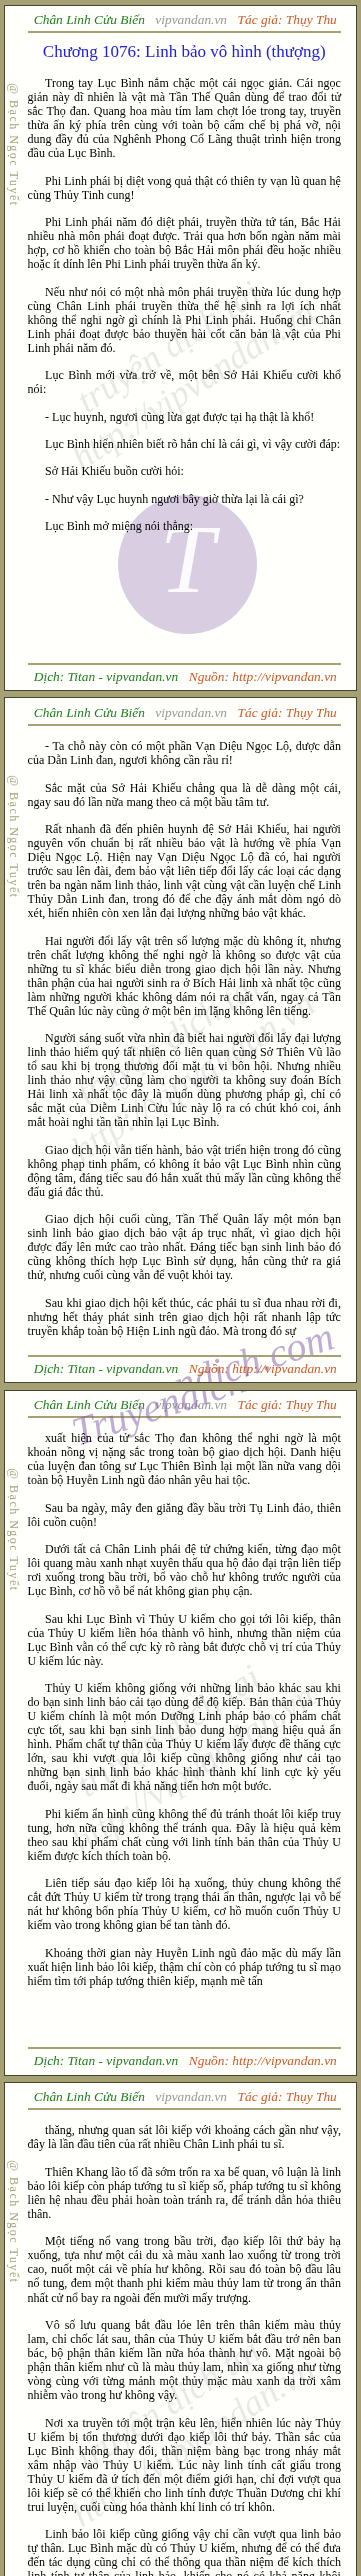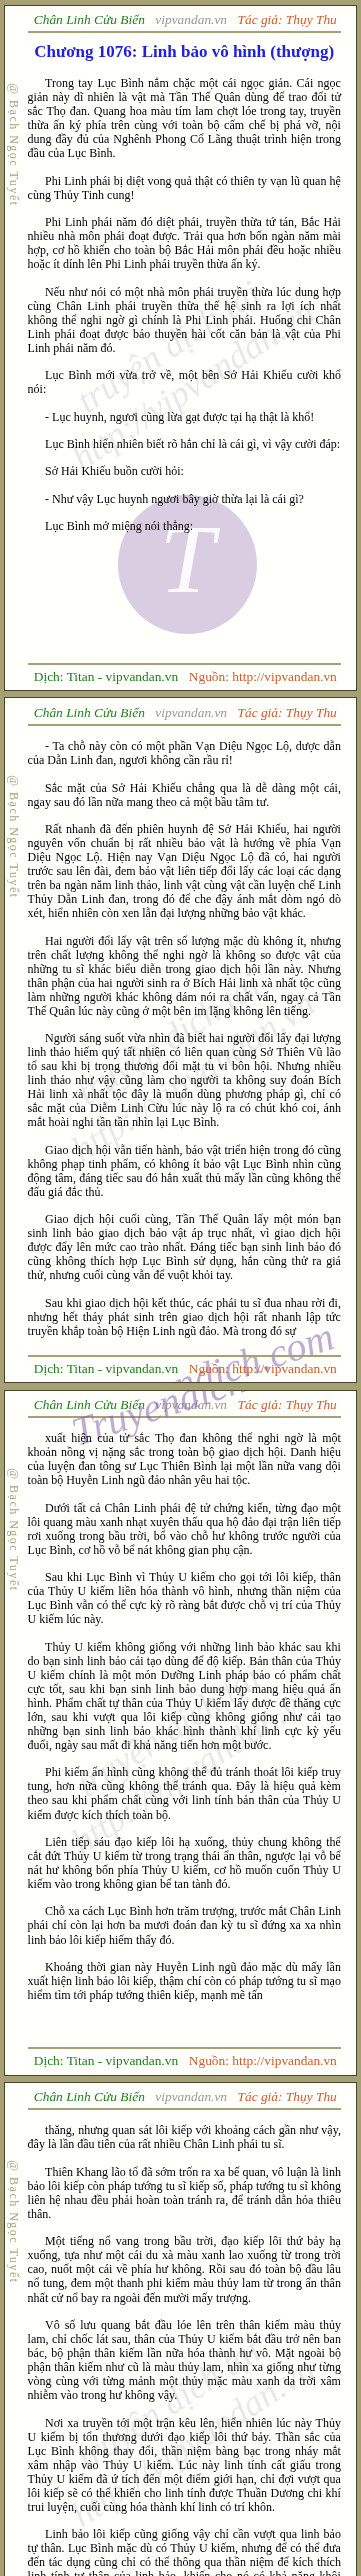--- a/index.html
+++ b/index.html
@@ -36,38 +36,39 @@
   .txt-gray{color:#989898;}
   .txt-orange{color:#cf5b28;}
   .rule{
     border:0;
     border-top:2.1px solid #a6a175;
     margin:1px 0 0 0;
   }
   .chapter{
     color:#2121dd;
     font-size:17px;
-    font-weight:bold;
+    font-weight:normal;
     text-align:center;
     margin:8.2px 0 1px 0;
   }
   .content{flex:0 1 auto; position:relative; z-index:2;}
   .content p{
     font-size:12px;
     line-height:1.17;
     text-align:justify;
     text-indent:17.5px;
     margin:13.4px 0;
     color:#000;
   }
   .footer-wrap{margin-top:auto; position:relative; z-index:2;}
   .page-footer{
     display:flex;
     justify-content:space-between;
     align-items:baseline;
+    font-style:italic;
     font-size:13.4px;
     padding:4.1px 4.1px 1px 6.2px;
   }
   .sidebar{
     position:absolute;
     left:1px;
     top:77px;
     writing-mode:vertical-rl;
     font-size:12px;
     letter-spacing:1.5px;
@@ -211,26 +212,26 @@
 
   <div class="page-header">
     <span class="txt-green">Chân Linh Cửu Biến</span>
     <span class="txt-gray">vipvandan.vn</span>
     <span class="txt-orange">Tác giả: Thụy Thu</span>
   </div>
   <hr class="rule">
 
   <div class="content">
     <p>xuất hiện của tử sắc Thọ đan không thể nghi ngờ là một khoản nồng vị nặng sắc trong toàn bộ giao dịch hội. Danh hiệu của luyện đan tông sư Lục Thiên Bình lại một lần nữa vang dội toàn bộ Huyễn Linh ngũ đảo nhân yêu hai tộc.</p>
+    <p>Sau ba ngày, mây đen giăng đầy bầu trời Tụ Linh đảo, thiên lôi cuồn cuộn!</p>
     <p>Dưới tất cả Chân Linh phái đệ tử chứng kiến, từng đạo một lôi quang màu xanh nhạt xuyên thấu qua hộ đảo đại trận liên tiếp rơi xuống trong bầu trời, bổ vào chỗ hư không trước người của Lục Bình, cơ hồ vỗ bể nát không gian phụ cận.</p>
     <p>Sau khi Lục Bình vì Thủy U kiếm cho gọi tới lôi kiếp, thân của Thủy U kiếm liền hóa thành vô hình, nhưng thần niệm của Lục Bình vẫn có thể cực kỳ rõ ràng bắt được chỗ vị trí của Thủy U kiếm lúc này.</p>
     <p>Thủy U kiếm không giống với những linh bảo khác sau khi do bạn sinh linh bảo cải tạo dùng để độ kiếp. Bản thân của Thủy U kiếm chính là một món Dưỡng Linh pháp bảo có phẩm chất cực tốt, sau khi bạn sinh linh bảo dung hợp mang hiệu quả ẩn hình. Phẩm chất tự thân của Thủy U kiếm lấy được đề thăng cực lớn, sau khi vượt qua lôi kiếp cũng không giống như cải tạo những bạn sinh linh bảo khác hình thành khí linh cực kỳ yếu đuối, ngày sau mất đi khả năng tiến hơn một bước.</p>
     <p>Phi kiếm ẩn hình cũng không thể đủ tránh thoát lôi kiếp truy tung, hơn nữa cũng không thể tránh qua. Đây là hiệu quả kèm theo sau khi phẩm chất cùng với linh tính bản thân của Thủy U kiếm được kích thích toàn bộ.</p>
     <p>Liên tiếp sáu đạo kiếp lôi hạ xuống, thủy chung không thể cắt đứt Thủy U kiếm từ trong trạng thái ẩn thân, ngược lại vỗ bể nát hư không bốn phía Thủy U kiếm, cơ hồ muốn cuốn Thủy U kiếm vào trong không gian bể tan tành đó.</p>
-    <p>Chỗ xa cách Lục Bình hơn trăm trượng, trước mắt Chân Linh phái chỉ còn lại hơn ba mươi đoán đan kỳ tu sĩ đứng xa xa nhìn linh bảo lôi kiếp hiếm thấy đó.</p>
     <p>Khoảng thời gian này Huyễn Linh ngũ đảo mặc dù mấy lần xuất hiện linh bảo lôi kiếp, thậm chí còn có pháp tướng tu sĩ mạo hiểm tìm tới pháp tướng thiên kiếp, mạnh mẽ tấn</p>
   </div>
 
   <div class="footer-wrap">
     <hr class="rule">
     <div class="page-footer">
       <span class="txt-green">Dịch: Titan - vipvandan.vn</span>
       <span class="txt-orange">Nguồn: http://vipvandan.vn</span>
     </div>
   </div>

